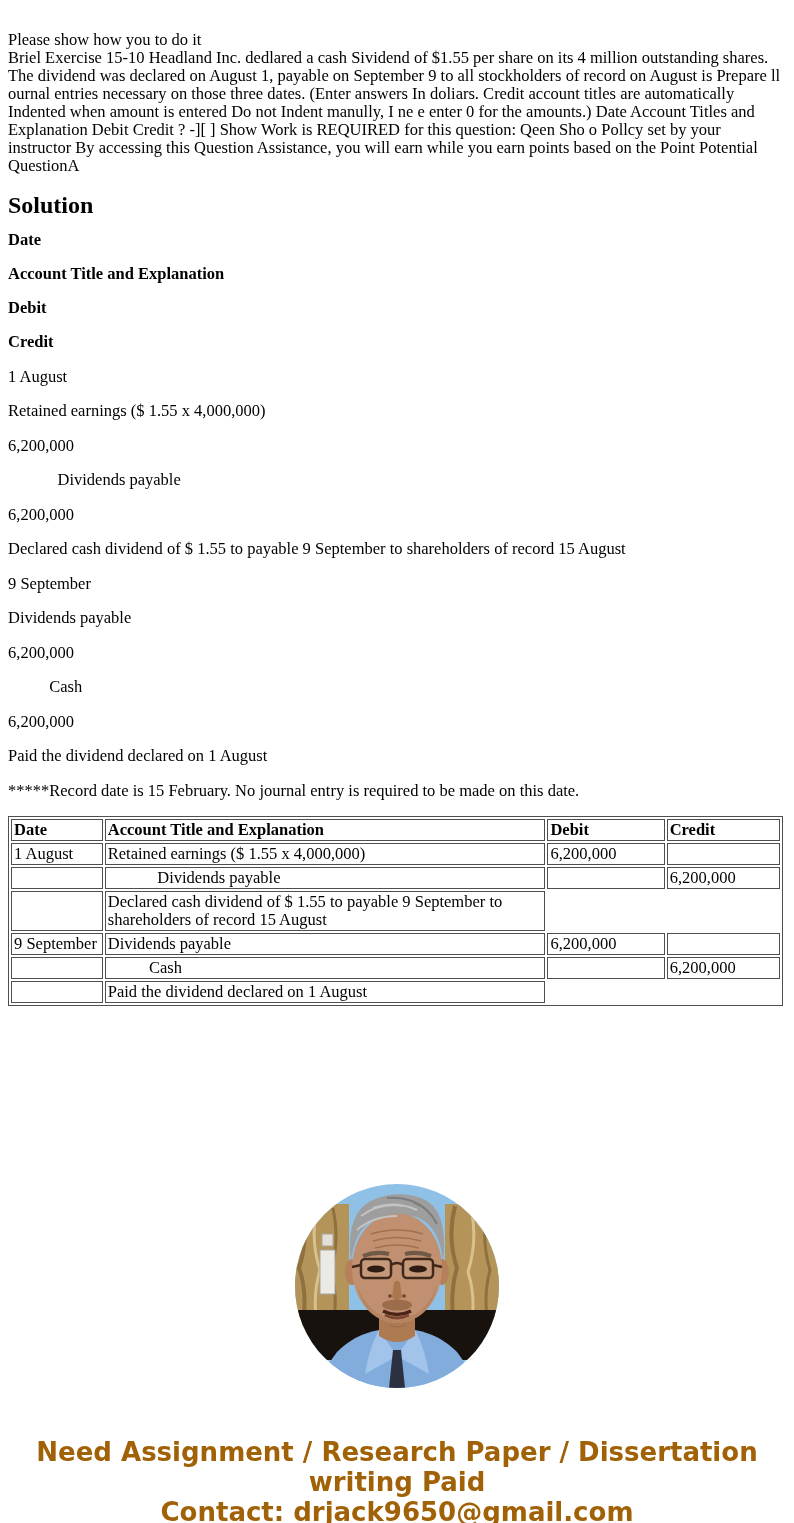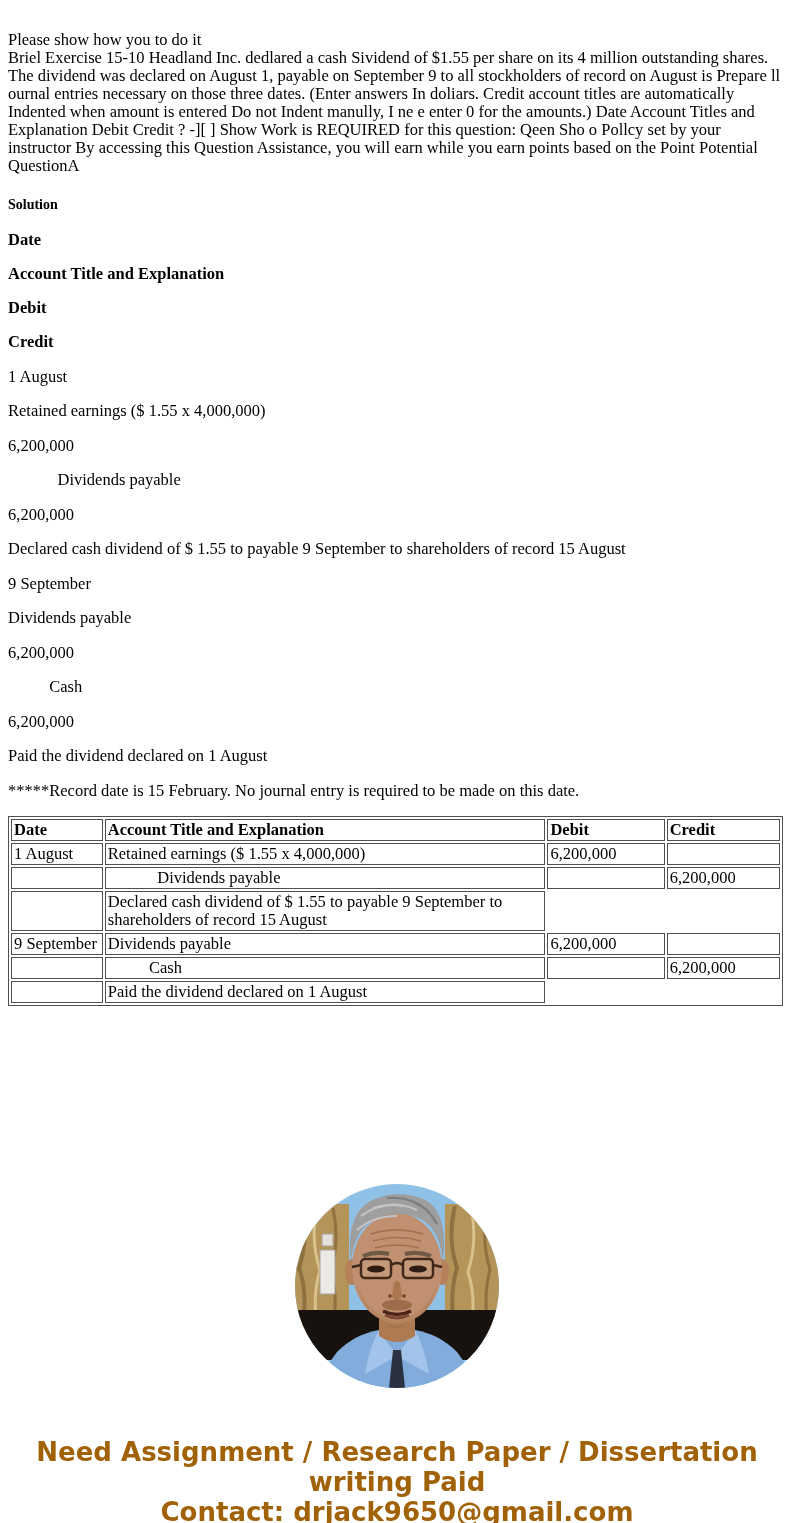--- a/index.html
+++ b/index.html
@@ -9,21 +9,21 @@
     box-sizing: border-box;
     padding: 31px 8px 0 8px;
     font-family: "Liberation Serif", serif;
     font-size: 16.5px;
     line-height: 18px;
     color: #000000;
     overflow: hidden;
   }
   .intro div { margin: 0; }
   h2.solution-heading {
-    font-size: 14px;
+    font-size: 24px;
     line-height: 20px;
     margin: 20px 0 0 0;
     font-weight: bold;
   }
   .labels p { font-weight: bold; margin: 16px 0; }
   .entries p { margin: 16.5px 0; white-space: pre-wrap; }
 
   table.journal {
     border-collapse: separate;
     border-spacing: 2px;

